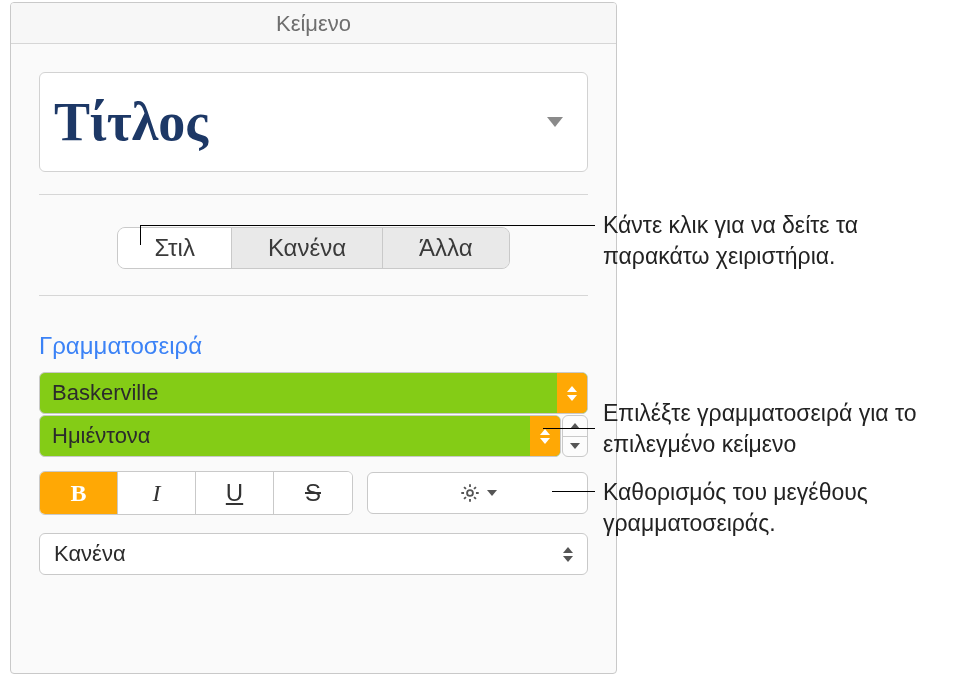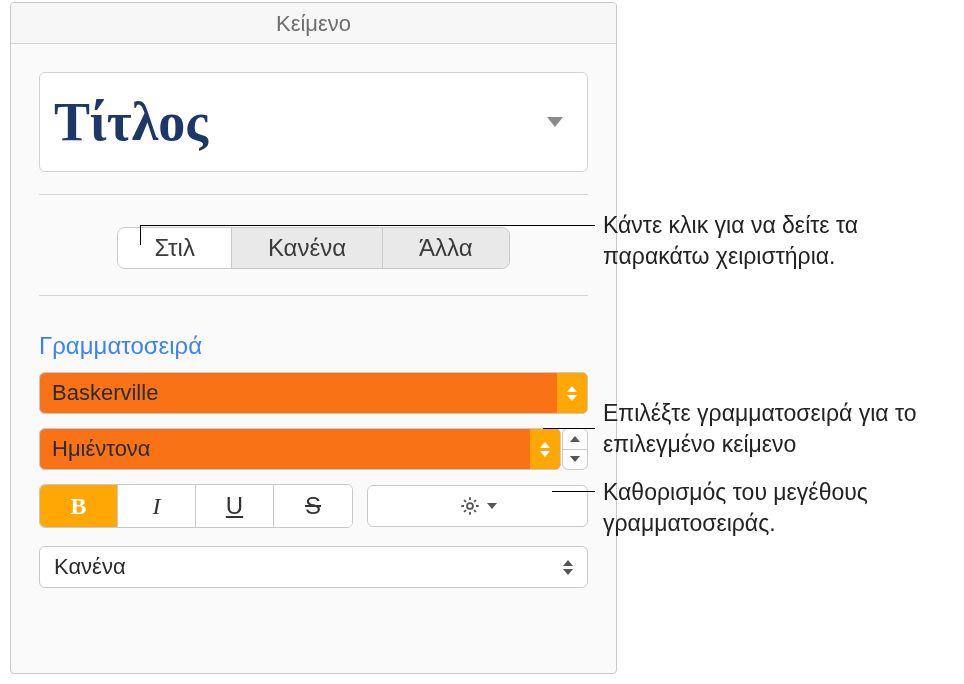--- a/index.html
+++ b/index.html
@@ -91,21 +91,21 @@
     margin: 36px 28px 12px 28px;
   }
   .font-dropdown, .weight-row, .style-row, .char-row {
     margin: 0 28px;
   }
   .dropdown-field {
     position: relative;
     height: 42px;
     border: 1px solid #c9c9c9;
     border-radius: 6px;
-    background: #f97316;
+    background: #84cc16;
     display: flex;
     align-items: center;
     padding: 0 10px 0 12px;
     font-size: 22px;
     color: #2b2b2b;
     cursor: pointer;
   }
   .dropdown-field .end-cap {
     position: absolute;
     right: 0; top: 0; bottom: 0;
@@ -126,21 +126,21 @@
   }
   .caret-down-sm {
     width: 0; height: 0;
     border-left: 5px solid transparent;
     border-right: 5px solid transparent;
     border-top: 6px solid #fff;
   }
   .weight-row {
     display: flex;
     gap: 1px;
-    margin-top: 14px;
+    margin-top: 1px;
     align-items: flex-end;
   }
   .weight-dropdown { flex: 1; }
   .size-field {
     width: 120px;
     height: 42px;
     border: 1px solid #c9c9c9;
     border-radius: 6px;
     background: #fff;
     display: flex;

